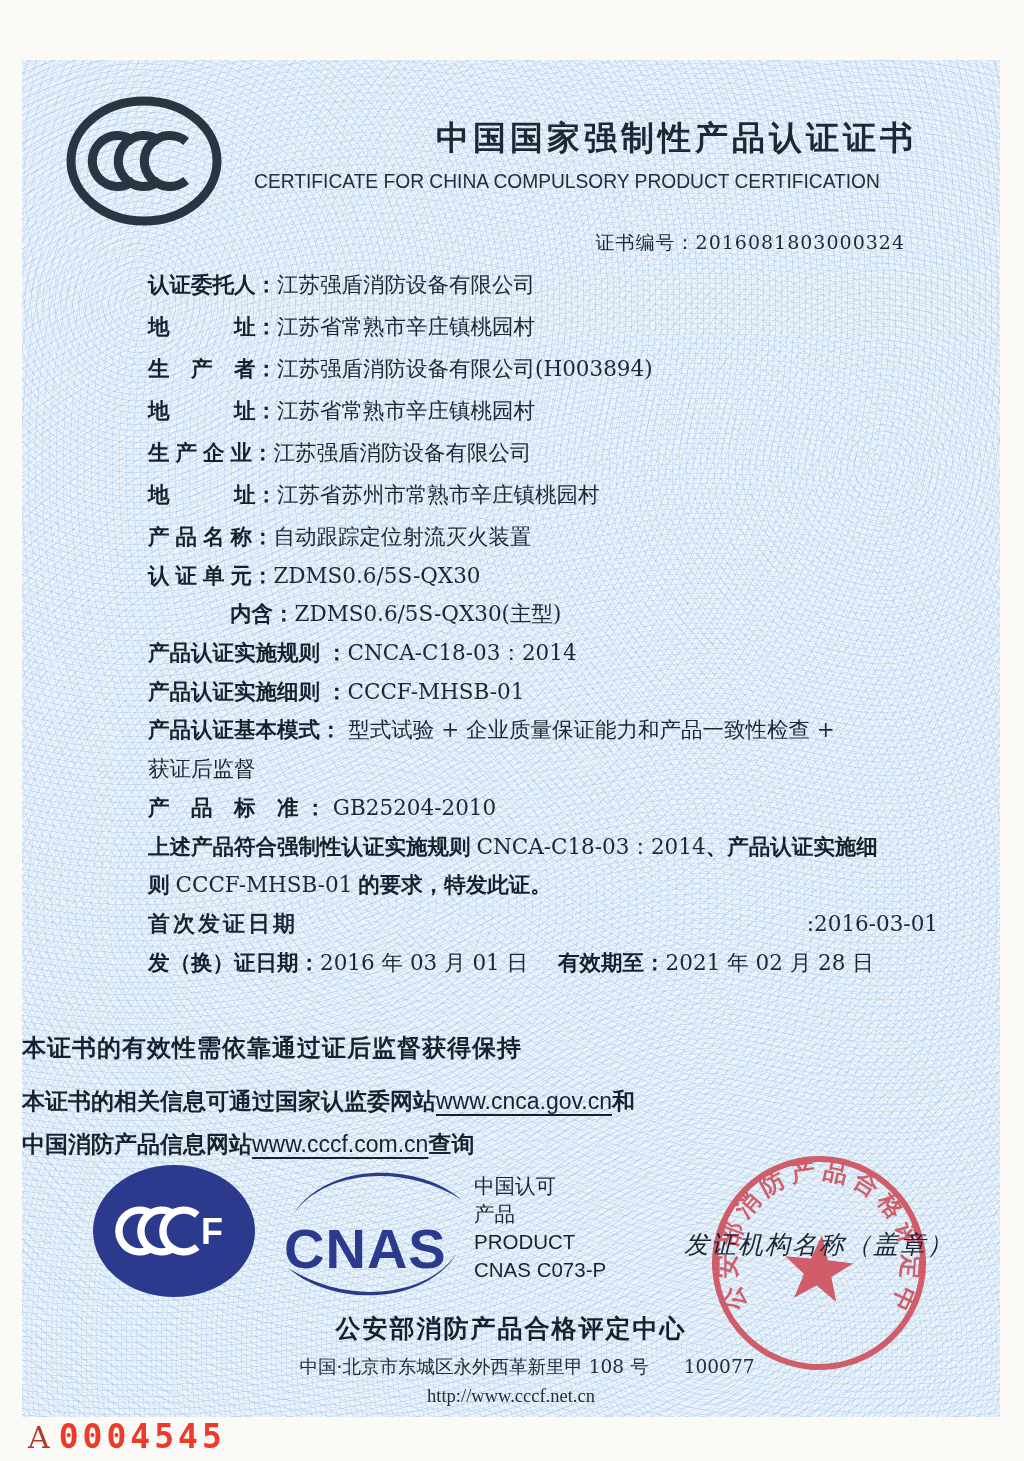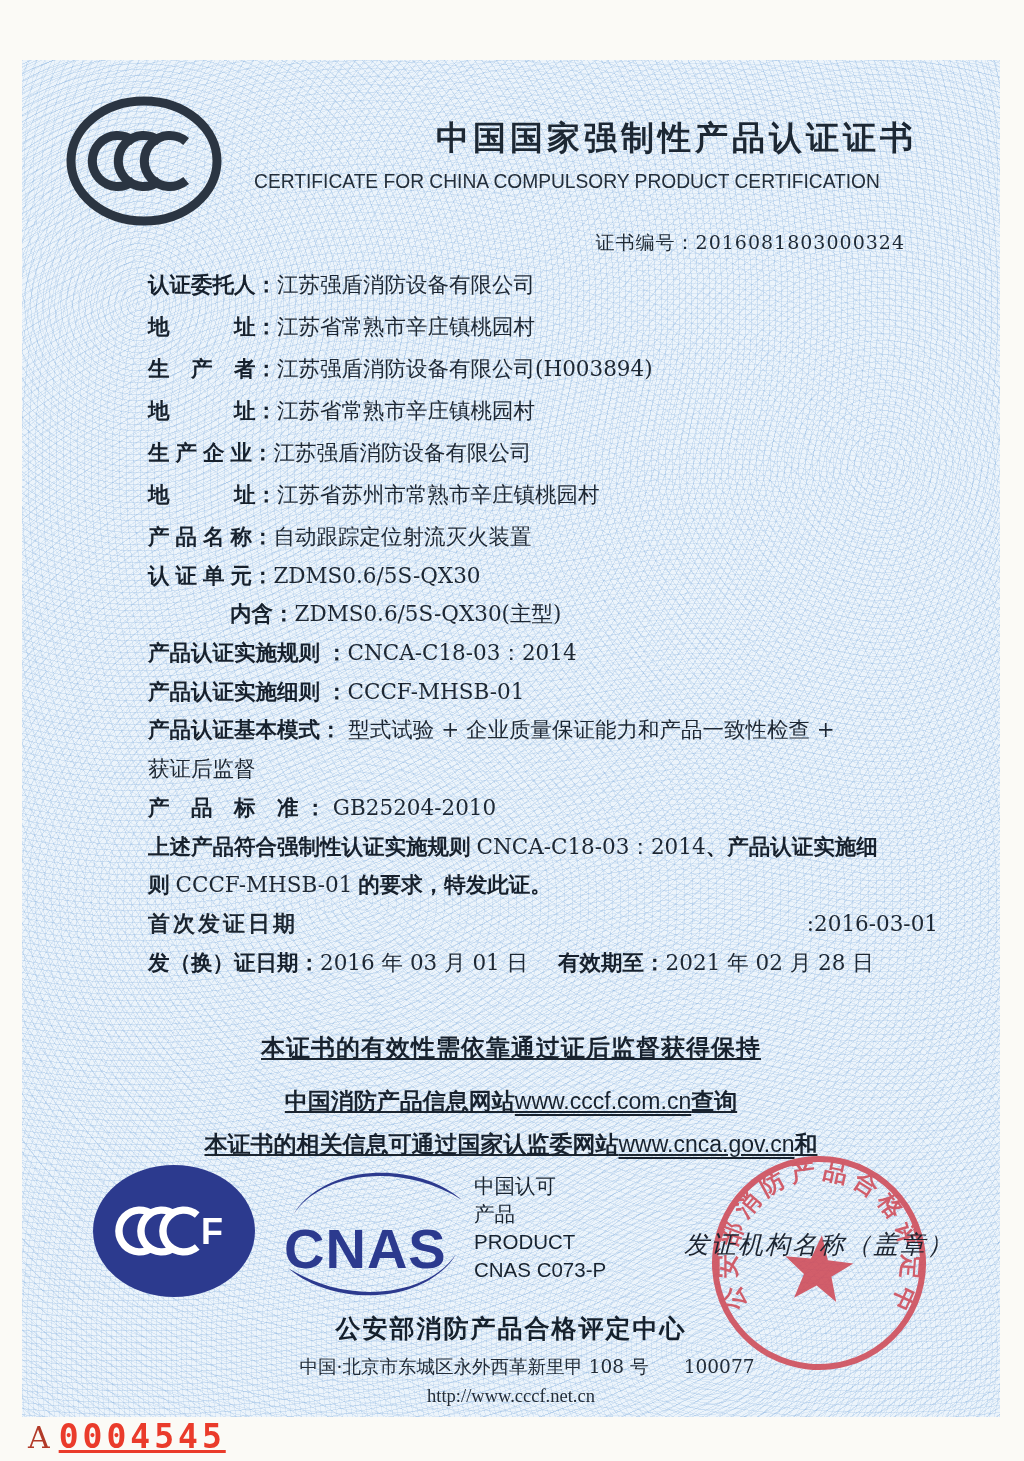--- a/index.html
+++ b/index.html
@@ -47,21 +47,21 @@
   .val {
     font-family:"DejaVu Serif","Liberation Serif",serif;
     font-size:21.5px; color:#1d2733; white-space:pre;
   }
   .cnb { font-weight:bold; font-size:21.5px; color:#17212d; white-space:pre; }
   .indent { padding-left:82px; }
   .center { justify-content:space-between; }
   .fi-label { font-weight:bold; font-size:22px; letter-spacing:3px; }
   .gap30 { display:inline-block; width:30px; }
   
-  .midblock { position:absolute; left:0; top:972px; width:100%; text-align:center;text-decoration:underline; }
+  .midblock { position:absolute; left:0; top:972px; width:100%; text-align:left; }
   .validity { font-size:24px; font-weight:bold; letter-spacing:1px; margin-bottom:16px; color:#18222e; }
   .infoline { font-size:23px; line-height:43px; color:#18222e; }
   .infoline .cnpart { font-weight:bold; }
   .infoline .url {
     font-weight:normal; font-family:"Liberation Sans",sans-serif;
     text-decoration:underline; text-underline-offset:5px;
   }
   
   .cccf-logo { position:absolute; left:66px; top:1100px; width:172px; height:142px; }
   .cnas-logo { position:absolute; left:258px; top:1098px; width:190px; height:150px; }
@@ -91,21 +91,21 @@
     font-family:Liberation Serif, serif; font-size:18.5px; color:#222c38;
   }
   
   .serial { position:absolute; left:28px; top:1417px; height:44px; display:flex; align-items:baseline; }
   .serial .prefix {
     font-family:"DejaVu Serif","Liberation Serif",serif;
     font-size:30px; color:#b23a28; margin-right:9px;
   }
   .serial .digits {
     font-family:"DejaVu Sans Mono","Liberation Mono",monospace;
-    font-size:33px; font-weight:bold; letter-spacing:4px; color:#ea3b2b;text-decoration:underline;
+    font-size:33px; font-weight:bold; letter-spacing:4px; color:#ea3b2b;
   }
 </style>
 </head>
 <body>
 
 <div class="cert">
 
   <svg class="ccc-logo" viewBox="0 0 165 135">
     <ellipse cx="82" cy="67" rx="73" ry="60" fill="none" stroke="#2b3542" stroke-width="9"></ellipse>
     <g fill="#2b3542">
@@ -135,22 +135,22 @@
     <div class="srow"><span class="lbl"></span><span class="val">获证后监督</span></div>
     <div class="srow"><span class="lbl">产　品　标　准 ：</span><span class="val"> GB25204-2010</span></div>
     <div class="trow"><span class="cnb">上述产品符合强制性认证实施规则 </span><span class="val">CNCA-C18-03：2014</span><span class="cnb">、产品认证实施细</span></div>
     <div class="trow"><span class="cnb">则 </span><span class="val">CCCF-MHSB-01</span><span class="cnb"> 的要求，特发此证。</span></div>
     <div class="trow center"><span class="fi-label">首次发证日期</span><span class="val">:2016-03-01</span></div>
     <div class="trow"><span class="cnb">发（换）证日期：</span><span class="val">2016 年 03 月 01 日</span><span class="gap30"></span><span class="cnb">有效期至：</span><span class="val">2021 年 02 月 28 日</span></div>
   </div>
 
   <div class="midblock">
     <div class="validity">本证书的有效性需依靠通过证后监督获得保持</div>
+    <div class="infoline"><span class="cnpart">本证书的相关信息可通过国家认监委网站</span><span class="url">www.cnca.gov.cn</span><span class="cnpart">和</span></div>
     <div class="infoline"><span class="cnpart">中国消防产品信息网站</span><span class="url">www.cccf.com.cn</span><span class="cnpart">查询</span></div>
-    <div class="infoline"><span class="cnpart">本证书的相关信息可通过国家认监委网站</span><span class="url">www.cnca.gov.cn</span><span class="cnpart">和</span></div>
   </div>
 
   <svg class="cccf-logo" viewBox="0 0 172 142">
     <ellipse cx="86" cy="71" rx="81" ry="66" fill="#2c3a8e"></ellipse>
     <g fill="#ffffff">
       <path transform="translate(52,71) scale(0.82)" d="M19,-23 A30,30 0 1 0 19,23 L13.3,16.1 A21,21 0 1 1 13.3,-16.1 Z"></path>
       <path transform="translate(74,71) scale(0.82)" d="M19,-23 A30,30 0 1 0 19,23 L13.3,16.1 A21,21 0 1 1 13.3,-16.1 Z"></path>
       <path transform="translate(96,71) scale(0.82)" d="M19,-23 A30,30 0 1 0 19,23 L13.3,16.1 A21,21 0 1 1 13.3,-16.1 Z"></path>
       <text x="113" y="84" font-size="36" font-weight="bold" font-family="Liberation Sans, sans-serif">F</text>
     </g>

